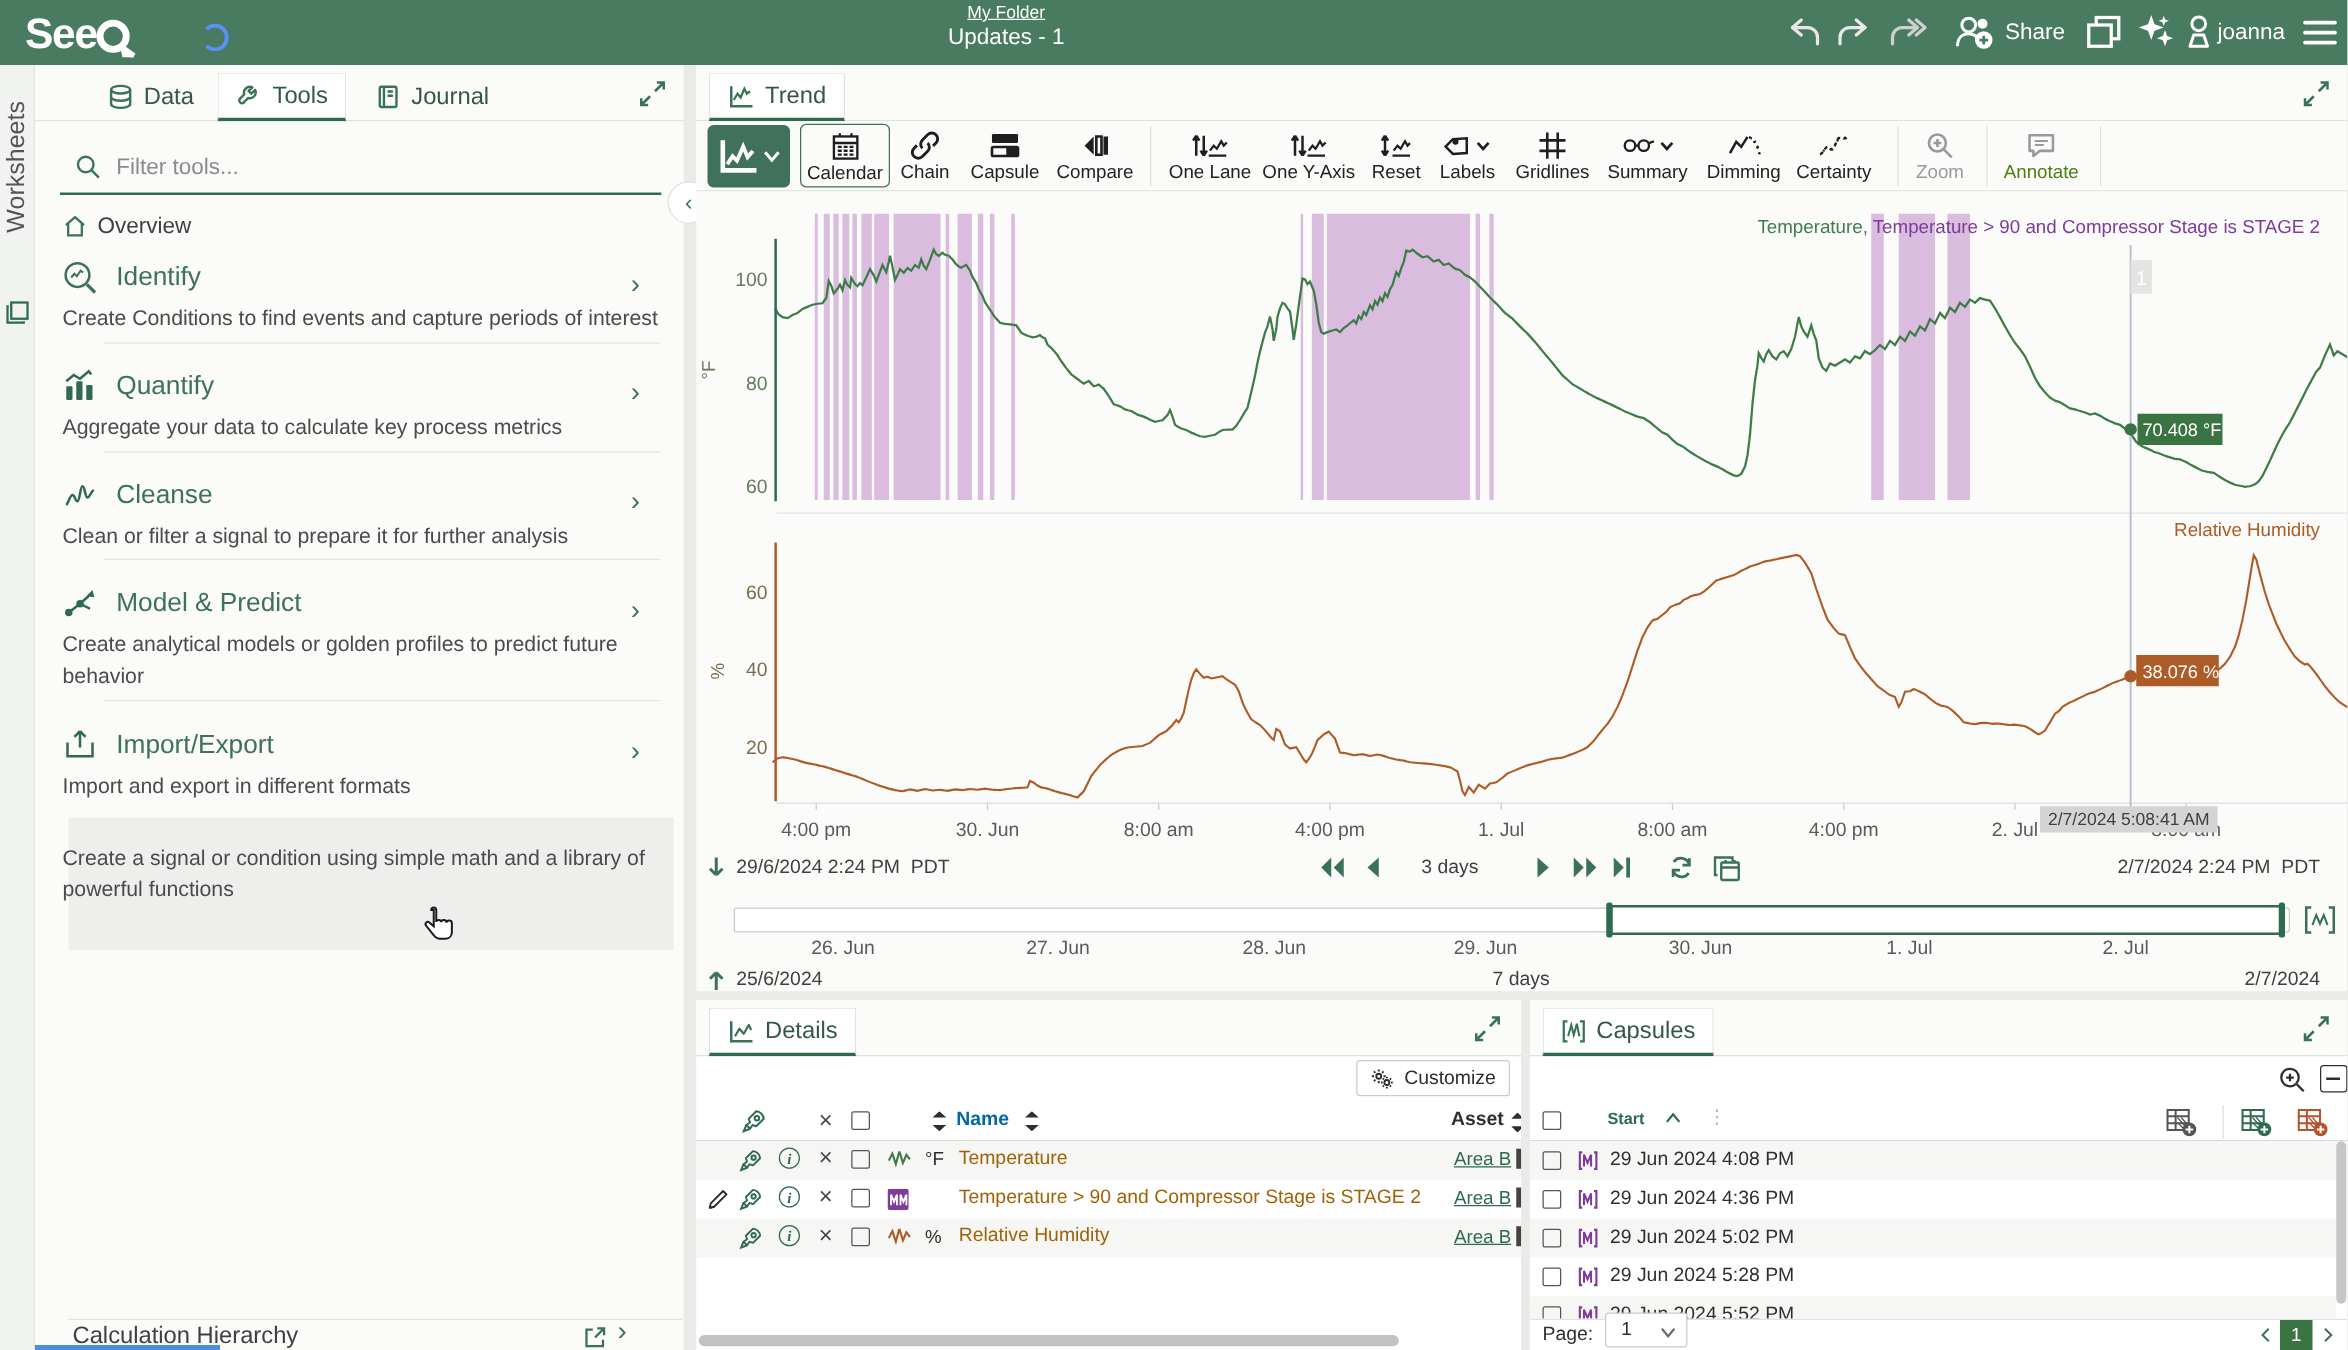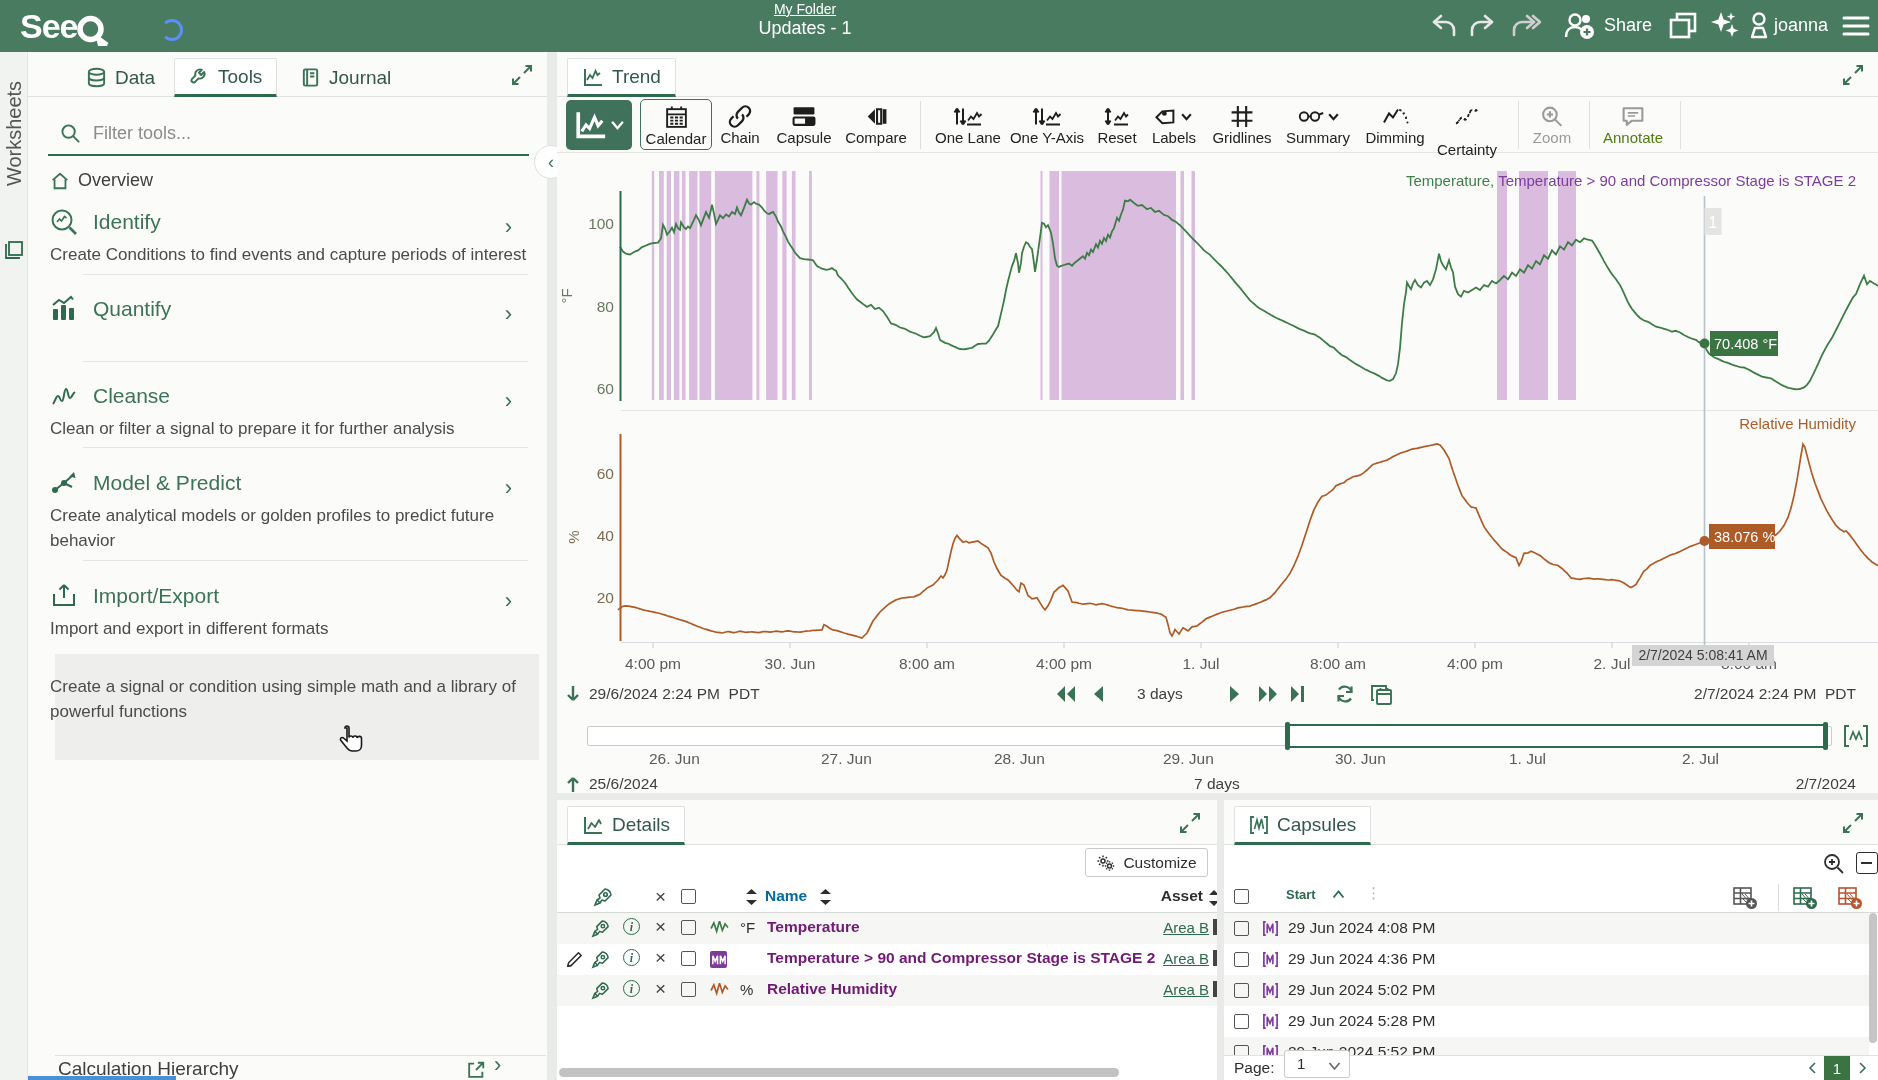--- a/index.html
+++ b/index.html
@@ -32,21 +32,21 @@
   .toolbtn { display:flex; flex-direction:column; align-items:center; color:#222; font-size:15px; }
   text { font-family:"Liberation Sans", sans-serif; }
   
   .drow { position:absolute; left:0; width:660px; height:31px; }
   .rocket { position:absolute; left:34px; top:6px; width:19px; height:19px; }
   .info { position:absolute; left:66px; top:5px; width:17px; height:17px; border:1.4px solid #2e6a4d; border-radius:50%; color:#2e6a4d; font-size:12px; text-align:center; line-height:17px; font-family:"Liberation Serif",serif; font-style:italic; font-weight:bold; }
   .xdel { position:absolute; left:98px; top:3px; color:#454545; font-size:19px; }
   .cbx { position:absolute; left:124px; top:7px; width:15px; height:15px; border:1.5px solid #555; border-radius:2px; }
   .sig { position:absolute; left:153px; top:8px; width:19px; height:15px; }
   .unit { position:absolute; left:183px; top:6px; font-size:15px; color:#2e2e2e; }
-  .nm { position:absolute; left:210px; top:5px; font-weight:bold; font-size:15.5px; color:#701a75; }
+  .nm { position:absolute; left:210px; top:5px; font-weight:normal; font-size:15.5px; color:#a16207; }
   .areab { position:absolute; right:8px; top:6px; font-size:15px; color:#2e6a4d; text-decoration:underline; }
   .clip1 { position:absolute; right:0px; top:6px; width:4px; height:16px; background:#444; }
   .crow { position:absolute; left:0; width:645px; height:31px; }
   .crow .cbx { top:8px; }
   .mpurp { position:absolute; left:38px; top:7px; width:17px; height:17px; }
   .ctxt { position:absolute; left:64px; top:6px; font-size:15.5px; color:#2e2e2e; }
 </style>
 </head>
 <body>
 <div id="topbar">
@@ -154,20 +154,21 @@
   <div class="abs" style="left:22px;top:243px;width:478px;">
     <div style="display:flex;align-items:center;gap:15px;">
         <svg width="28" height="28" viewBox="0 0 28 28" fill="#2f6a4f">
           <rect x="3" y="14" width="5" height="11" rx="1"></rect>
           <rect x="11" y="10" width="5" height="15" rx="1"></rect>
           <rect x="19" y="13" width="5" height="12" rx="1"></rect>
           <path d="M3 10 l6-5 l5 3 l7-6 l2 2.5" fill="none" stroke="#2f6a4f" stroke-width="2"></path>
         </svg>
         <span class="sect-title">Quantify</span>
       </div>
+    <div class="sect-desc">Aggregate your data to calculate key process metrics</div>
     <span class="chev">›</span>
   </div>
   <div class="abs" style="left:55px;top:309px;width:445px;height:1px;background:#e4e6e4;"></div>
 
   <div class="abs" style="left:22px;top:330px;width:478px;">
     <div style="display:flex;align-items:center;gap:15px;">
         <svg width="28" height="28" viewBox="0 0 28 28" fill="none" stroke="#2f6a4f" stroke-width="1.8">
           <path d="M3 22 c2-2 3-8 5-8 s2 5 4 5 s2-12 4-12 s2 9 4 9 s2-4 5-6" stroke-width="2"></path>
         </svg>
         <span class="sect-title">Cleanse</span>
@@ -332,21 +333,21 @@
       <svg width="28" height="25" viewBox="0 0 28 24" fill="none" stroke="#1e1e1e" stroke-width="2">
           <path d="M3 18 l5-9 l4 4 l5-8"></path>
           <path d="M19.5 6 l1 0 M22.5 8.5 l1 .8 M24.5 12.5 l1 1" stroke-dasharray="1.5 3"></path>
           <circle cx="19" cy="5.5" r="1" fill="#1e1e1e" stroke="none"></circle>
           <circle cx="22.5" cy="9" r="1" fill="#1e1e1e" stroke="none"></circle>
           <circle cx="25" cy="13.5" r="1" fill="#1e1e1e" stroke="none"></circle>
           <circle cx="26.5" cy="18" r="1" fill="#1e1e1e" stroke="none"></circle>
         </svg>
         <span>Dimming</span>
       </div>
-    <div class="abs toolbtn" style="left:876px;top:7px;width:68px;gap:12px;">
+    <div class="abs toolbtn" style="left:876px;top:7px;width:68px;">
       <svg width="28" height="25" viewBox="0 0 28 24" fill="none" stroke="#1e1e1e" stroke-width="1.9">
           <path d="M3 19 c3-1 4-6 6-6 s2 3 4 2 s3-8 5-9 s4 2 7-1" stroke-dasharray="3 2.5"></path>
           <circle cx="6" cy="16" r=".9" fill="#1e1e1e" stroke="none"></circle>
           <circle cx="12" cy="14.5" r=".9" fill="#1e1e1e" stroke="none"></circle>
           <circle cx="17" cy="8" r=".9" fill="#1e1e1e" stroke="none"></circle>
           <circle cx="23" cy="5.5" r=".9" fill="#1e1e1e" stroke="none"></circle>
         </svg>
         <span>Certainty</span>
       </div>
     <div class="abs" style="left:961px;top:4px;width:1px;height:48px;background:#e0e2e0;"></div>

